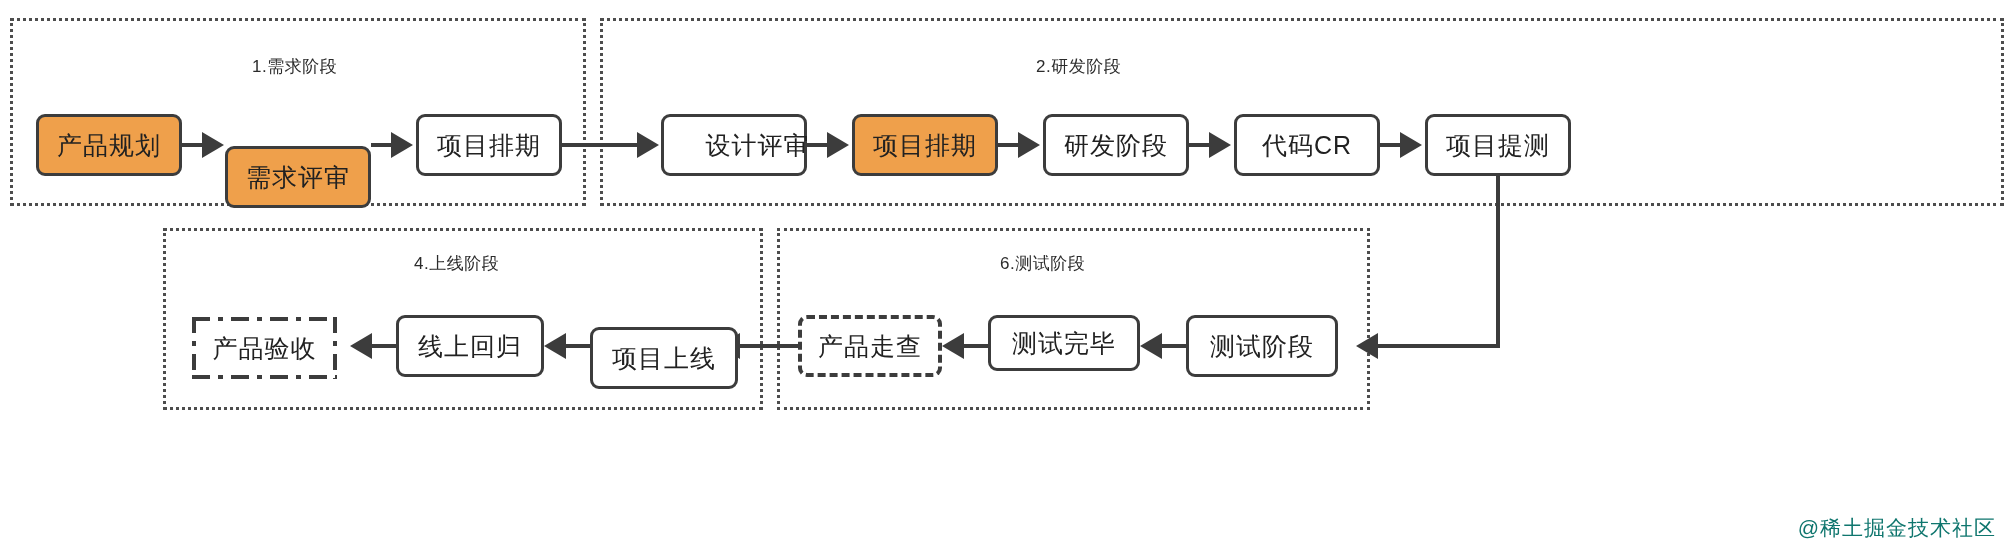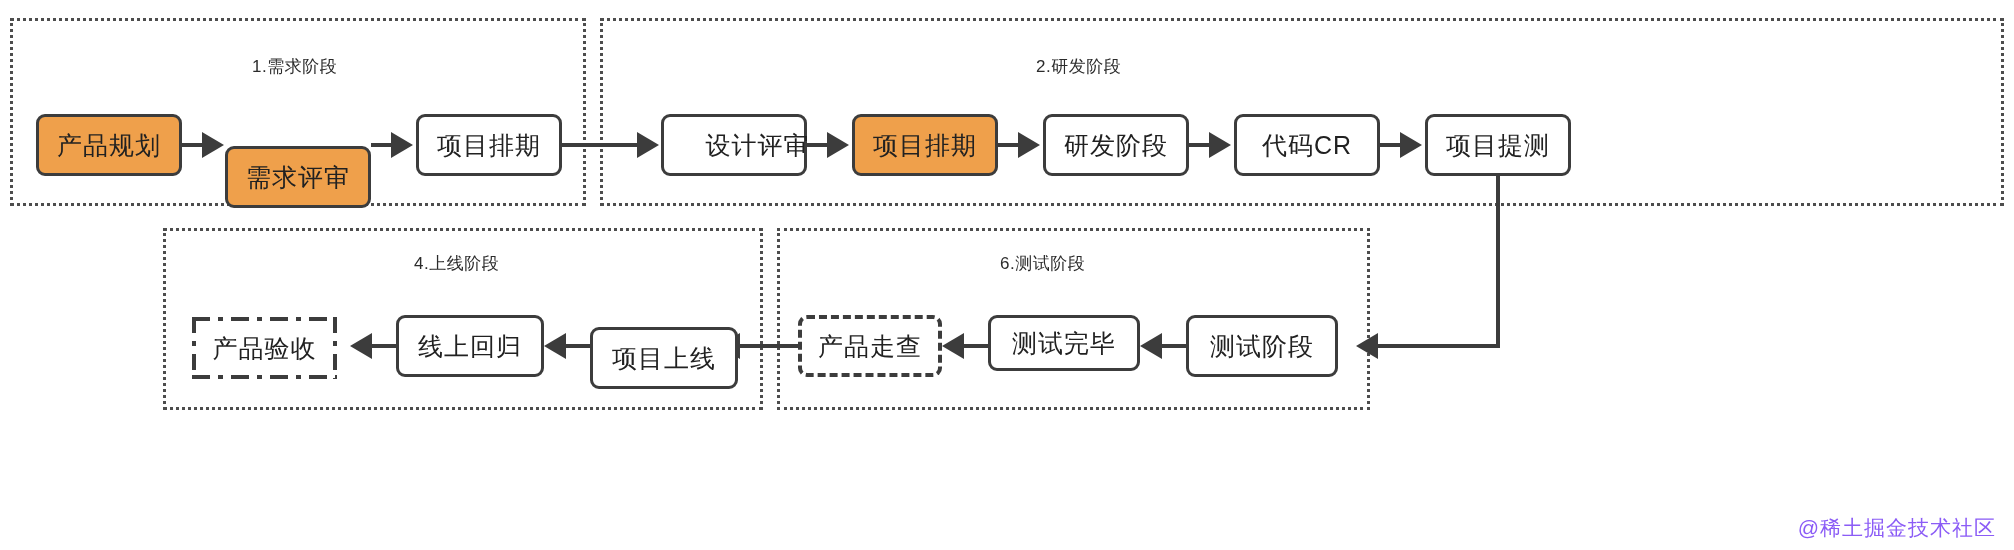--- a/index.html
+++ b/index.html
@@ -68,21 +68,21 @@
   }
   .arrow-l{
     border-top:13px solid transparent;
     border-bottom:13px solid transparent;
     border-right:22px solid #3c3c3c;
   }
 
   .watermark{
     position:absolute;
     right:18px;bottom:8px;
-    color:#8b5cf6;
+    color:#0f766e;
     font-size:21px;
     letter-spacing:1px;
     white-space:nowrap;
   }
 </style>
 </head>
 <body>
 
 <div id="stage">
 

